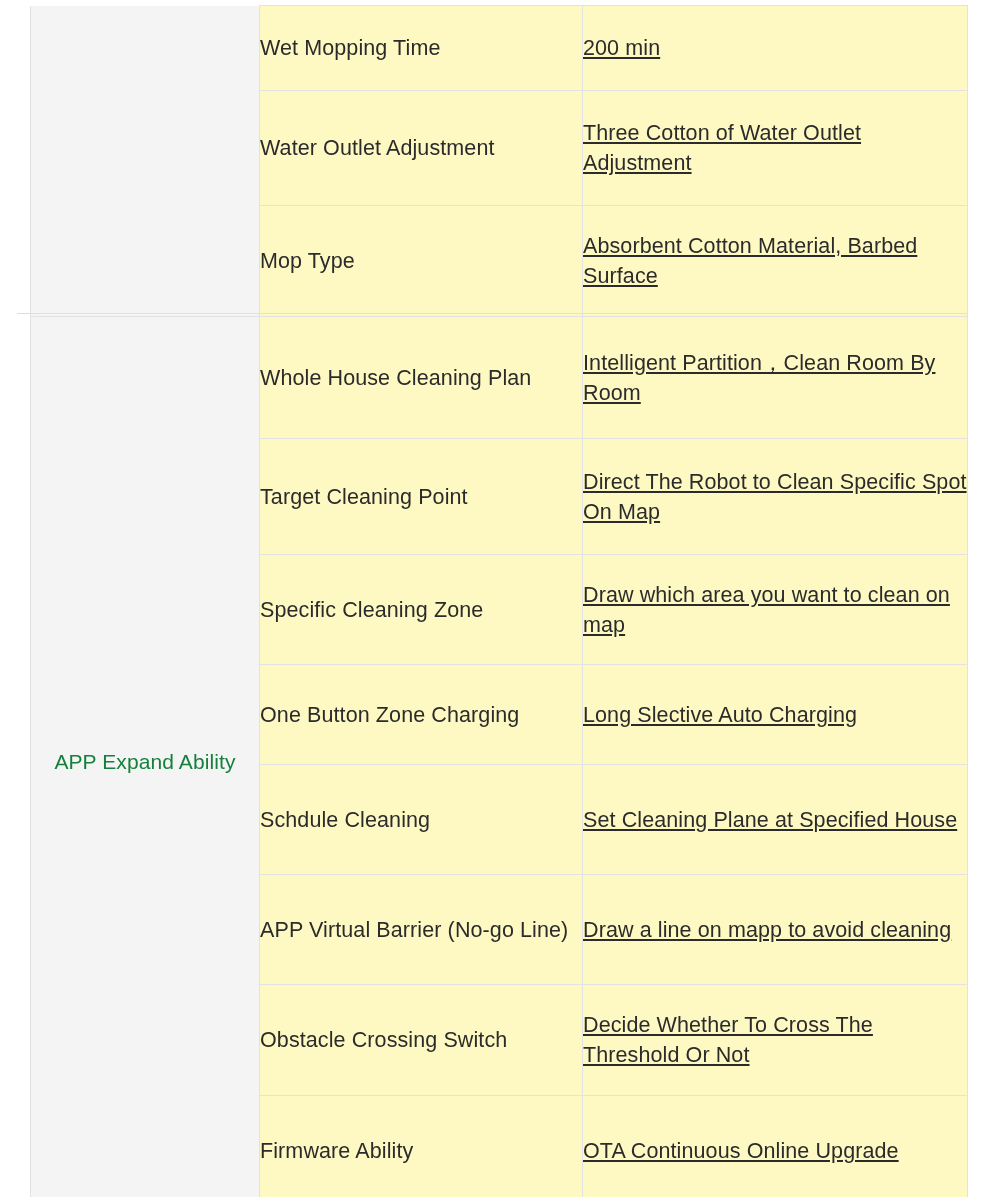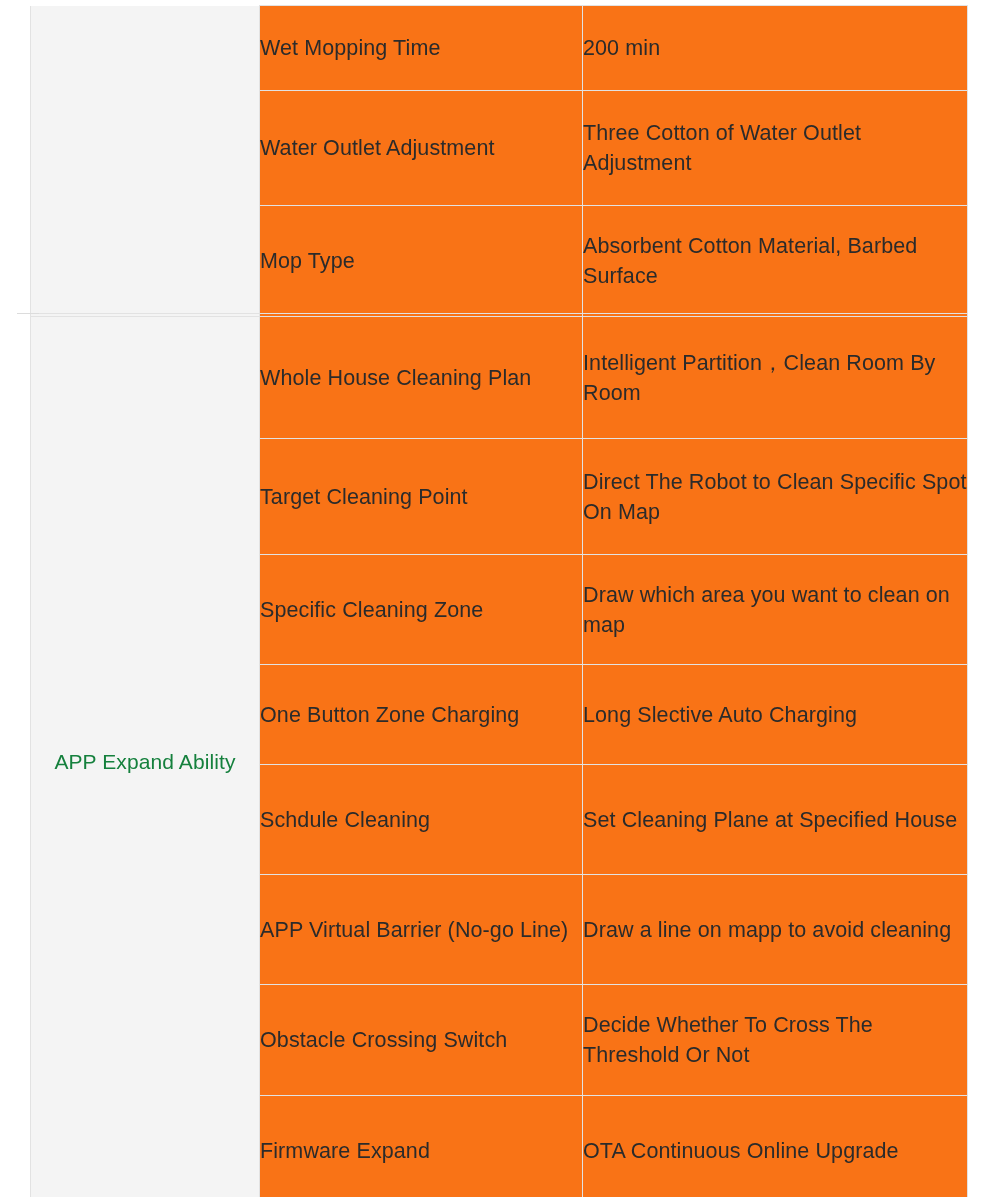--- a/index.html
+++ b/index.html
@@ -28,21 +28,21 @@
     top: 5px;
     width: 937px;           
     border-collapse: collapse;
     table-layout: fixed;
   }
 
   .spec-table td {
     border: 1px solid #e2e2e2;
     padding: 0;
     vertical-align: middle;
-    background: #f97316;
+    background: #fef9c3;
   }
 
   
   .spec-table td.cat-cell {
     background: #f4f4f4;
     border-left: 1px solid #e2e2e2;
     border-right: 1px solid #e2e2e2;
     text-align: center;
     vertical-align: middle;
   }
@@ -58,20 +58,21 @@
     color: #15803d;
     letter-spacing: 0.1px;
     padding: 0 10px;
   }
 
   .name-cell {
     padding: 14px 18px;
   }
   .value-cell {
     padding: 14px 20px;
+    text-decoration: underline;
   }
 
   .cell-text {
     display: block;
     font-size: 21.5px;
     line-height: 30px;
     color: #2b2b2b;
     letter-spacing: 0.1px;
     word-wrap: break-word;
   }
@@ -214,21 +215,21 @@
         <td class="name-cell">
           <span class="cell-text">Obstacle Crossing Switch</span>
         </td>
         <td class="value-cell">
           <span class="cell-text">Decide Whether To Cross The Threshold Or Not</span>
         </td>
       </tr>
 
       <tr class="r-h110b">
         <td class="name-cell">
-          <span class="cell-text">Firmware Expand</span>
+          <span class="cell-text">Firmware Ability</span>
         </td>
         <td class="value-cell">
           <span class="cell-text">OTA Continuous Online Upgrade</span>
         </td>
       </tr>
 
     </tbody>
   </table>
 
   <div class="group-rule"></div>

